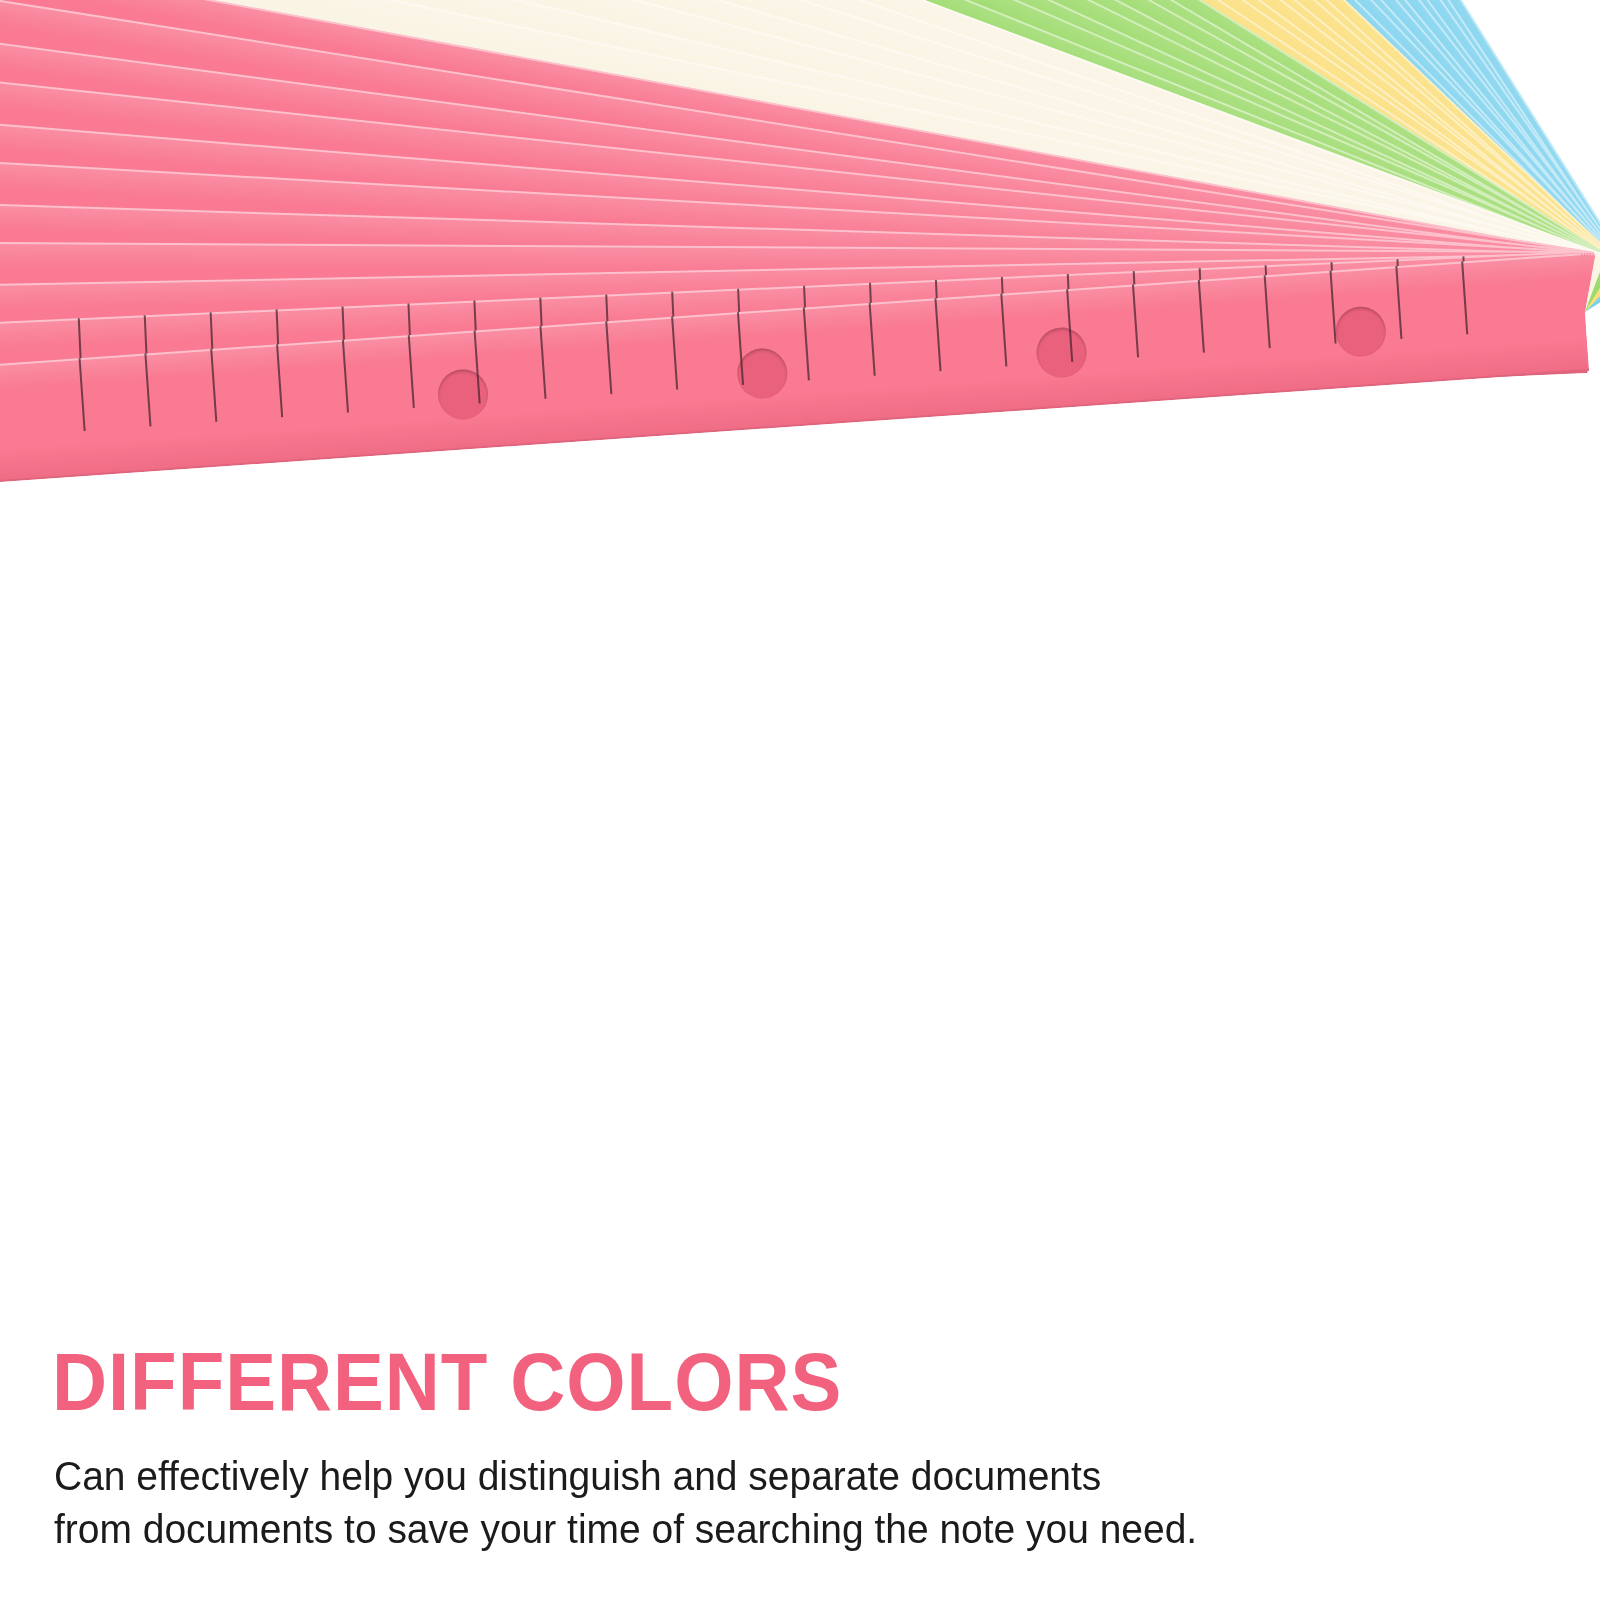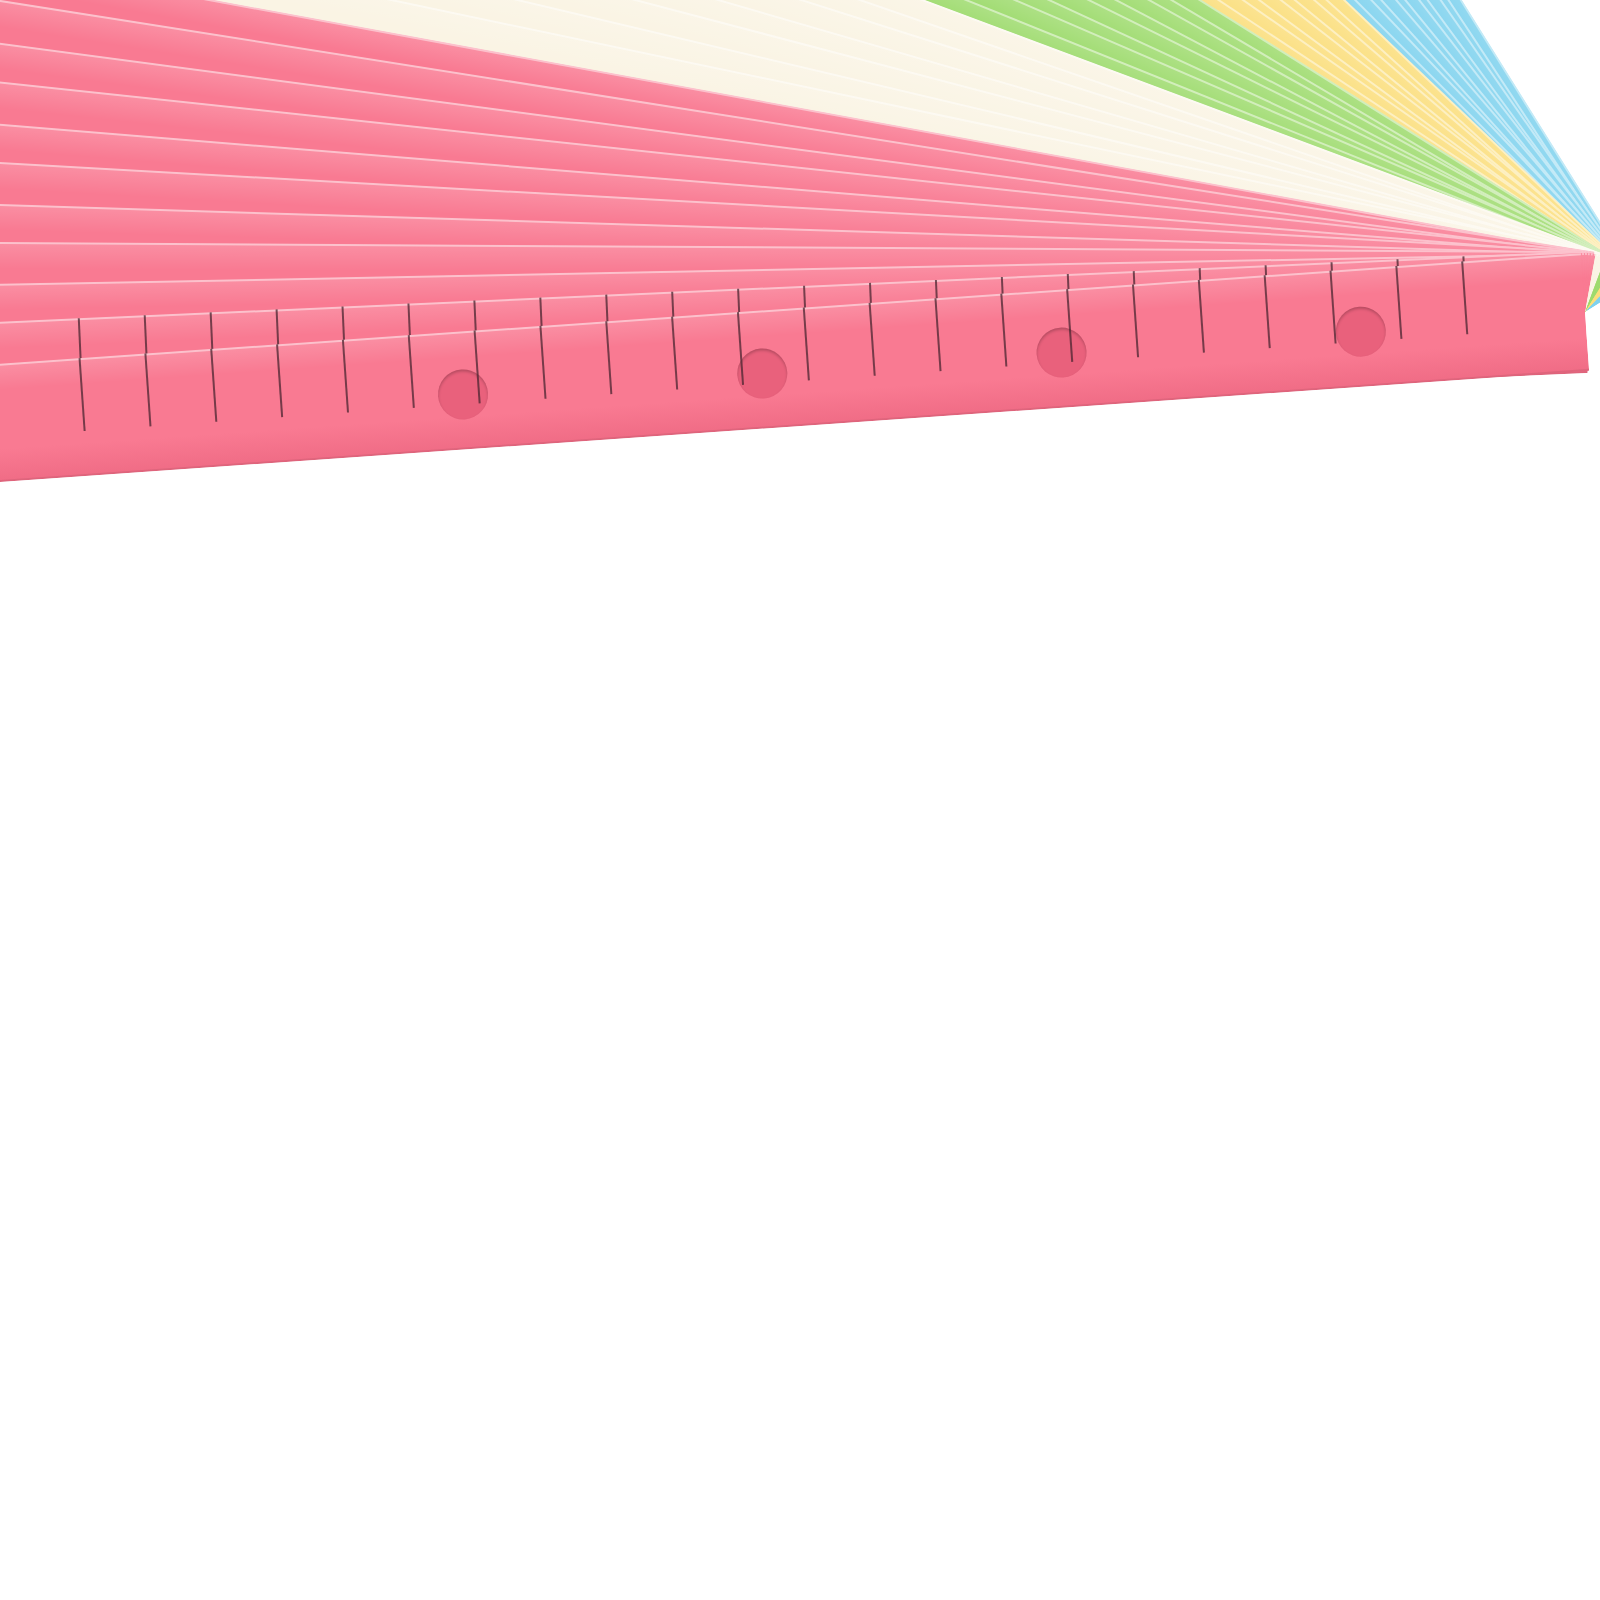--- a/index.html
+++ b/index.html
@@ -319,14 +319,19 @@
           <div class="rule" style="height: 73.16px; top: 0px; left: 584px;"></div>
           <div class="rule" style="height: 73.16px; top: 0px; left: 518px;"></div>
           <div class="rule" style="height: 73.16px; top: 0px; left: 452px;"></div>
           <div class="rule" style="height: 73.16px; top: 0px; left: 386px;"></div>
           <div class="rule" style="height: 73.16px; top: 0px; left: 320px;"></div>
           <div class="rule" style="height: 73.16px; top: 0px; left: 254px;"></div>
         </div>
       </div>
   </div>
 
+  <div id="caption">
+    <div id="headline">DIFFERENT COLORS</div>
+    <div id="subline">Can effectively help you distinguish and separate documents
+from documents to save your time of searching the note you need.</div>
+  </div>
 
 </div>
 
 </body></html>

